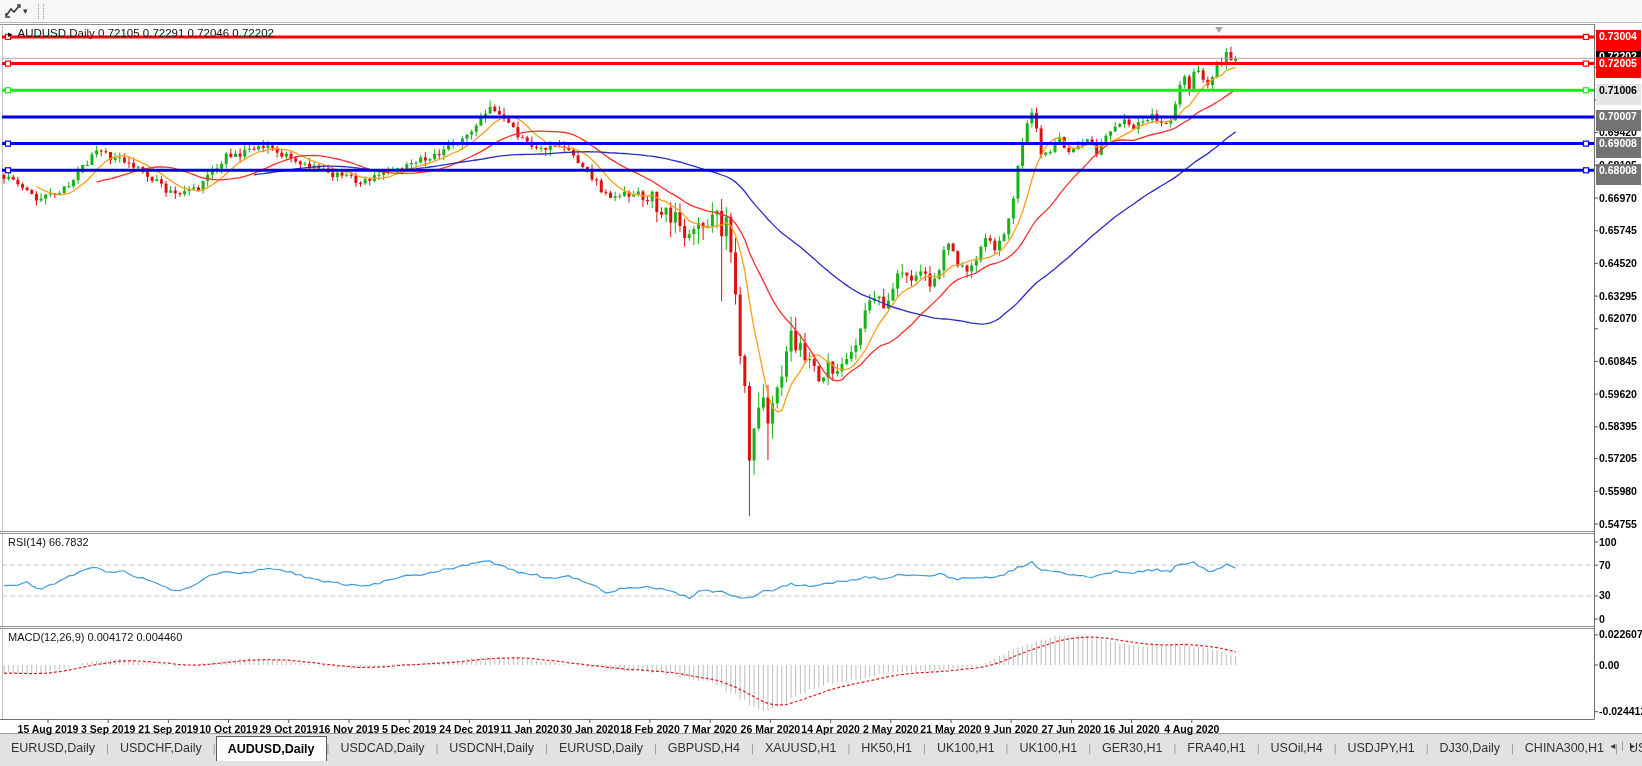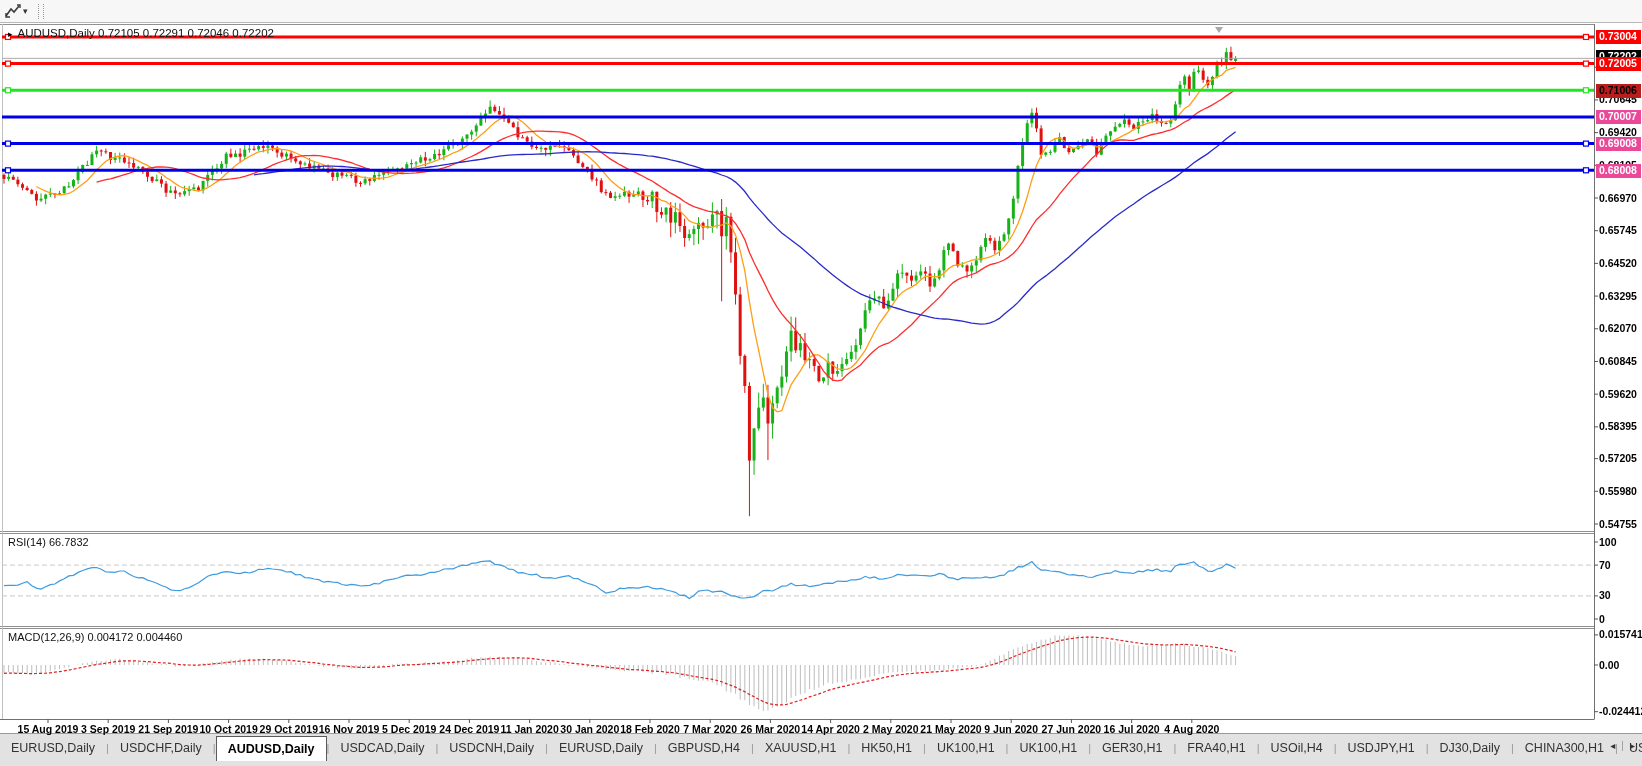--- a/index.html
+++ b/index.html
@@ -19,25 +19,25 @@
             border-radius: 2px; cursor: default; }
   .tf-btn.active { background: #E8E8E8; border-color: #979797; }
 
   
   #chart-svg { position: absolute; left: 0; top: 0; }
   .overlay-label { position: absolute; font-size: 11.5px; color: #111; white-space: pre; z-index: 5; }
   .title-marker { color: #000; font-size: 9px; margin-right: 5px; }
 
   
   #price-axis { position: absolute; left: 1596px; top: 24px; width: 46px; height: 695px; z-index: 6; }
-  .plabel { position: absolute; left: 0; width: 46px; height: 14px; line-height: 13px;
+  .plabel { position: absolute; left: 0; width: 46px; height: 21px; line-height: 13px;
             font-size: 10.5px; font-weight: 700; padding-left: 3px; color: #000; white-space: nowrap; }
   .plabel.box-red   { background: #FE0000; color: #fff; width: 45px; }
-  .plabel.box-green { background: #b91c1c; color: #000; width: 45px; }
-  .plabel.box-blue  { background: #ec4899; color: #fff; width: 45px; }
+  .plabel.box-green { background: #e5e5e5; color: #000; width: 45px; }
+  .plabel.box-blue  { background: #737373; color: #fff; width: 45px; }
   .plabel.box-black { background: #000;    color: #fff; width: 45px; }
 
   
   #date-axis { position: absolute; left: 0; top: 719px; width: 1594px; height: 14px; z-index: 4; }
   .dlabel { position: absolute; top: 4px; transform: translateX(-50%); font-size: 10.5px;
             font-weight: 700; color: #000; white-space: nowrap; }
 
   
   .tabbar { position: absolute; left: 0; top: 733px; width: 1642px; height: 47px;
             background: #E2E2E2; border-top: 1px solid #9B9B9B; display: flex; align-items: flex-start; }
@@ -951,32 +951,32 @@
 
   <div id="price-axis">
       <div class="plabel" style="top: 37px;">0.71870</div>
       <div class="plabel" style="top: 69px;">0.70645</div>
       <div class="plabel" style="top: 102px;">0.69420</div>
       <div class="plabel" style="top: 135px;">0.68195</div>
       <div class="plabel" style="top: 168px;">0.66970</div>
       <div class="plabel" style="top: 200px;">0.65745</div>
       <div class="plabel" style="top: 233px;">0.64520</div>
       <div class="plabel" style="top: 266px;">0.63295</div>
-      <div class="plabel" style="top: 298px;">0.62070</div>
+      <div class="plabel" style="top: 288px;">0.62070</div>
       <div class="plabel" style="top: 331px;">0.60845</div>
       <div class="plabel" style="top: 364px;">0.59620</div>
       <div class="plabel" style="top: 396px;">0.58395</div>
       <div class="plabel" style="top: 428px;">0.57205</div>
       <div class="plabel" style="top: 461px;">0.55980</div>
       <div class="plabel" style="top: 494px;">0.54755</div>
       <div class="plabel" style="top: 512px;">100</div>
       <div class="plabel" style="top: 535px;">70</div>
       <div class="plabel" style="top: 565px;">30</div>
       <div class="plabel" style="top: 589px;">0</div>
-      <div class="plabel" style="top: 604px;">0.015741</div>
+      <div class="plabel" style="top: 604px;">0.022607</div>
       <div class="plabel" style="top: 635px;">0.00</div>
       <div class="plabel" style="top: 681px;">-0.024412</div>
       <div class="plabel box-black" style="top: 26px;">0.72202</div>
       <div class="plabel box-red" style="top: 6px;">0.73004</div>
       <div class="plabel box-red" style="top: 33px;">0.72005</div>
       <div class="plabel box-green" style="top: 60px;">0.71006</div>
       <div class="plabel box-blue" style="top: 86px;">0.70007</div>
       <div class="plabel box-blue" style="top: 113px;">0.69008</div>
       <div class="plabel box-blue" style="top: 140px;">0.68008</div>
     </div>

